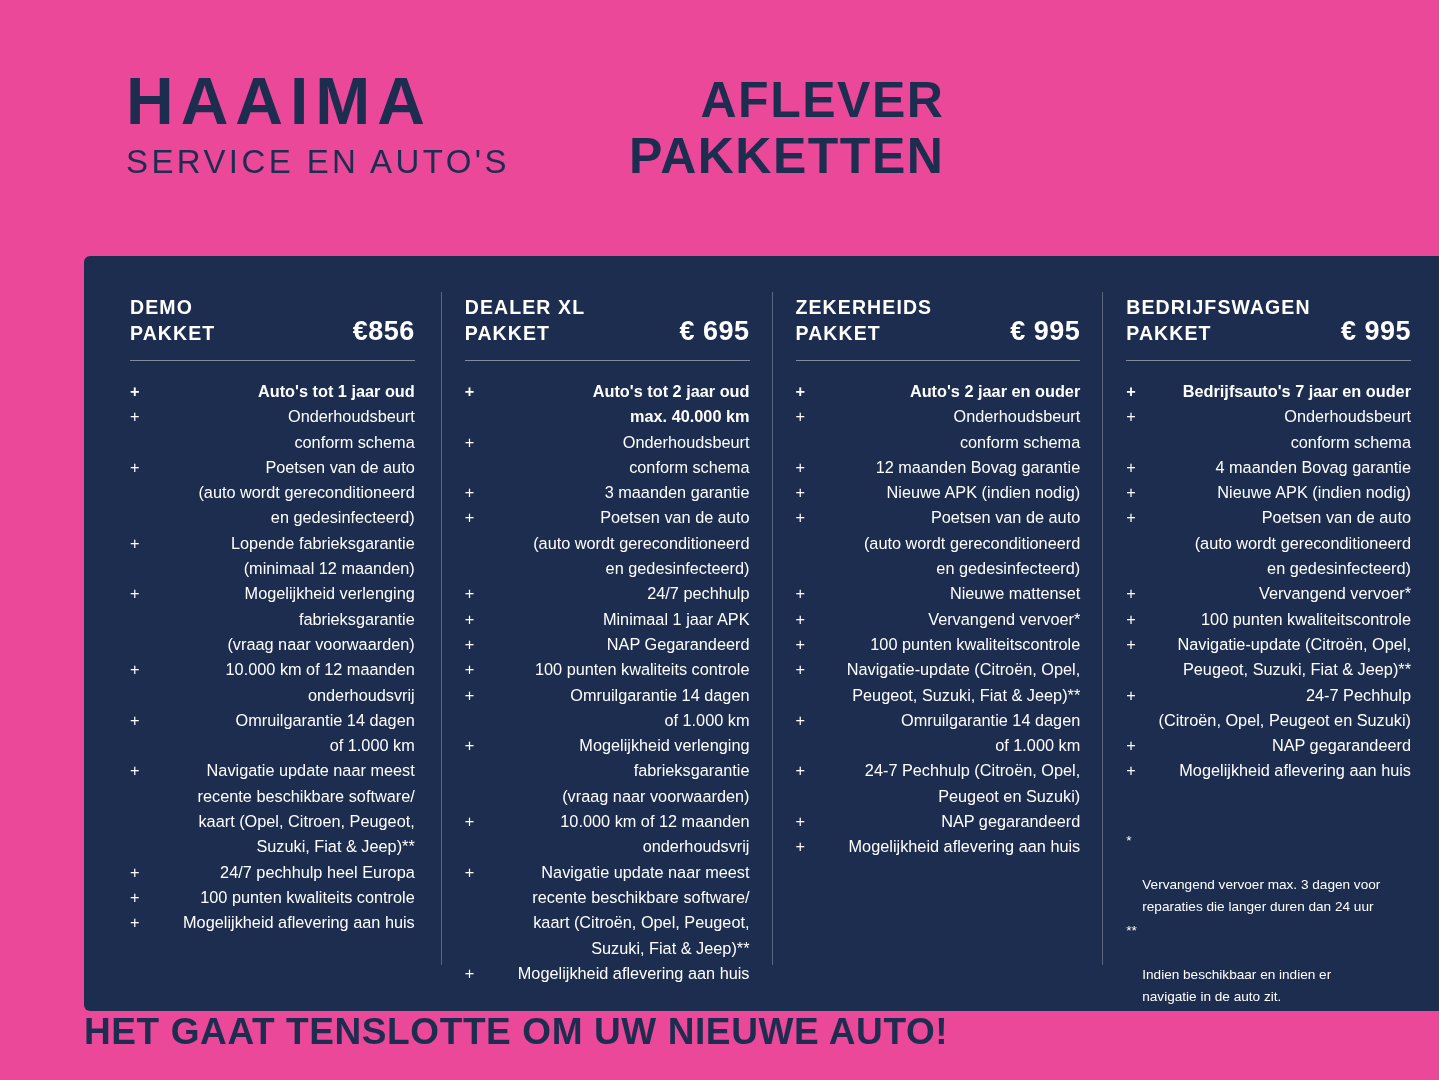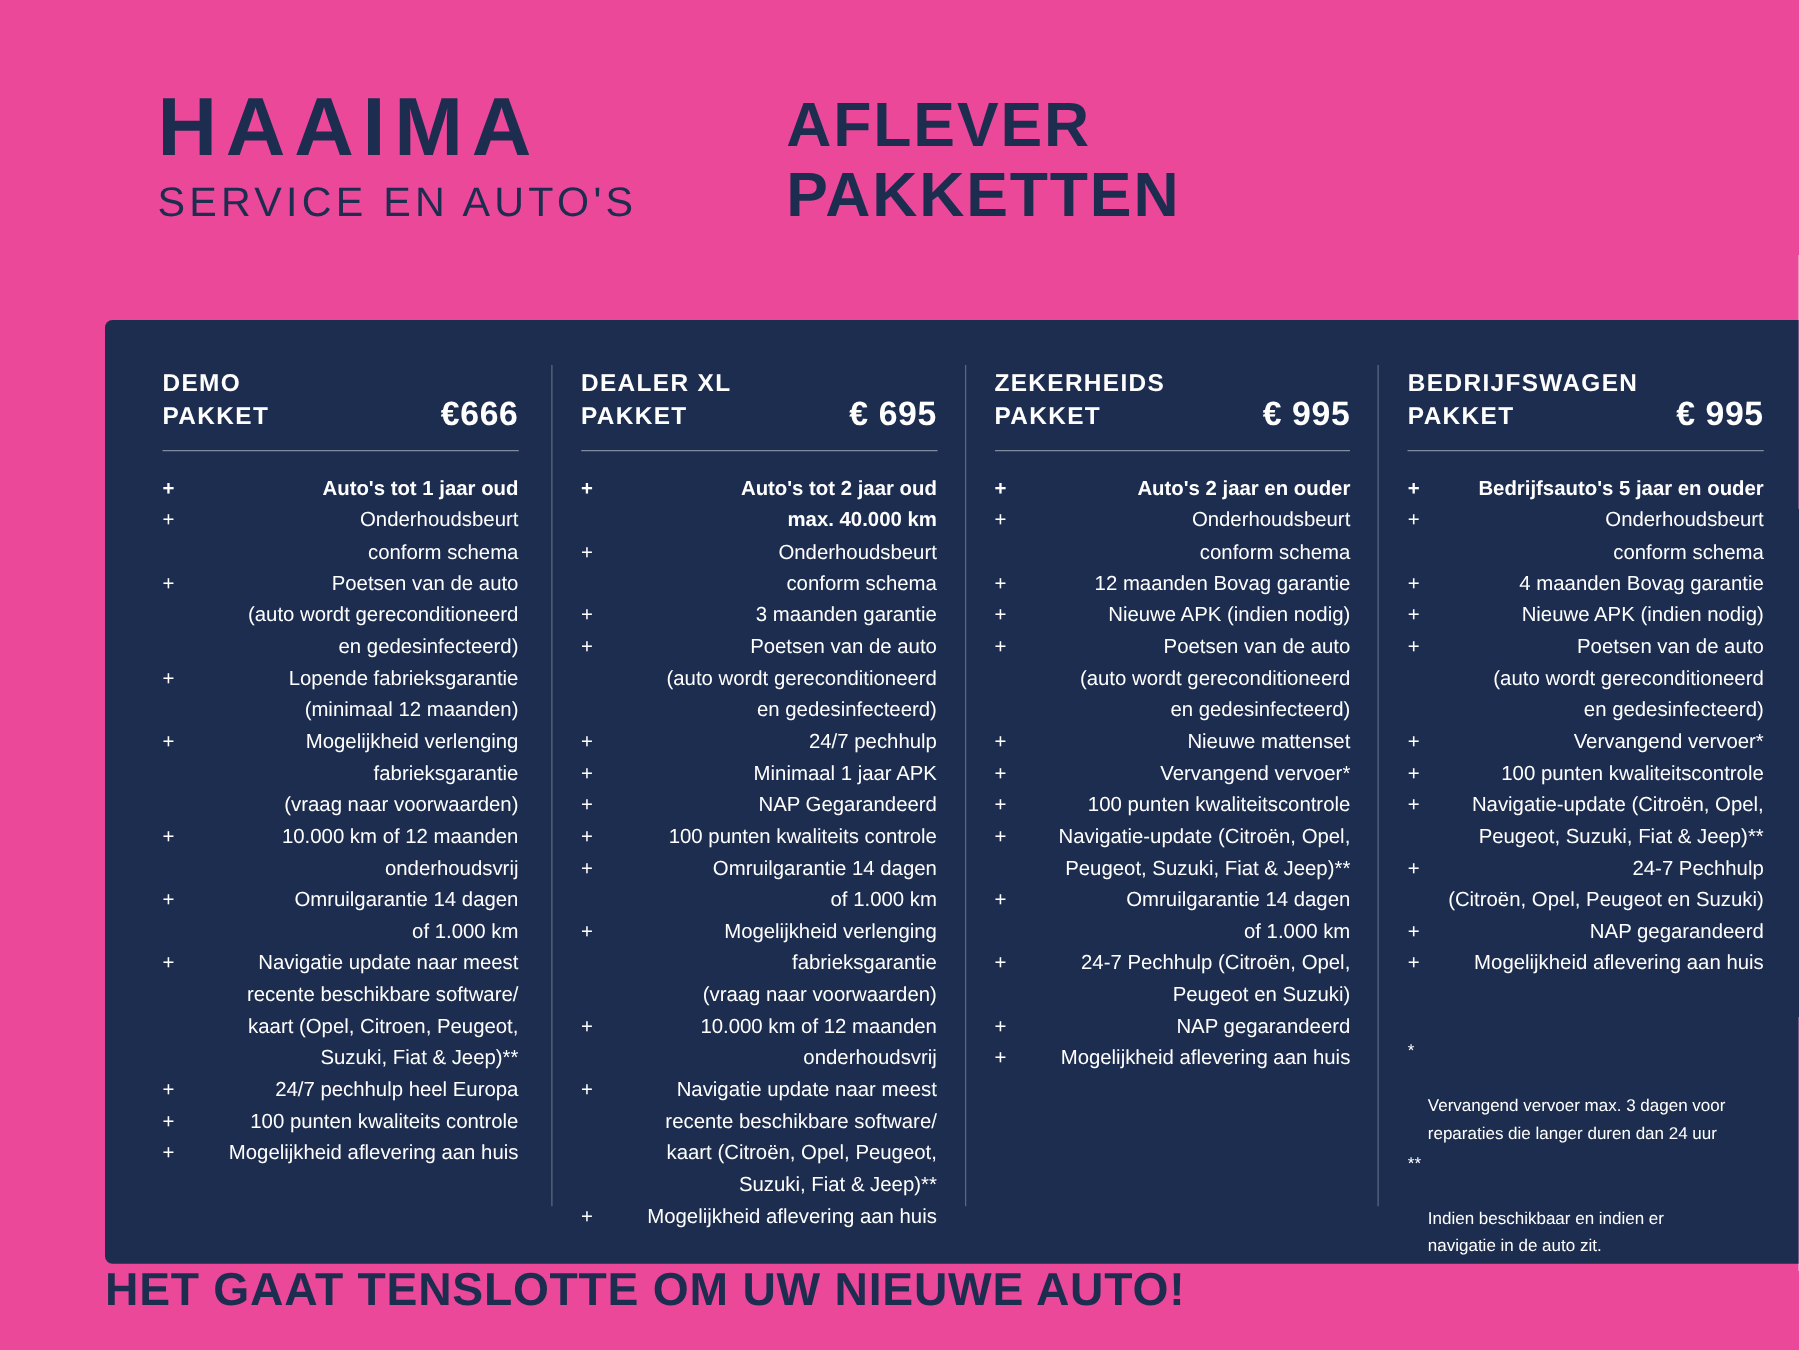--- a/index.html
+++ b/index.html
@@ -45,20 +45,21 @@
     margin-top: 10px;
     font-size: 33px;
     font-weight: 400;
     letter-spacing: 3.4px;
     line-height: 36px;
     color: #1d2d4f;
   }
   .title-block {
     margin-left: 33px;
     padding-top: 4px;
+    text-align: right;
   }
   .title-line {
     font-size: 50px;
     font-weight: 700;
     letter-spacing: 1.5px;
     line-height: 56px;
     color: #1d2d4f;
   }
 
   
@@ -197,21 +198,21 @@
       <div class="title-line">PAKKETTEN</div>
     </div>
   </div>
 
   <div class="panel">
 
     <div class="col">
       <div class="col-head">
         <div class="pkg-name">DEMO
 PAKKET</div>
-        <div class="pkg-price">€666</div>
+        <div class="pkg-price">€856</div>
       </div>
       <div class="rule"></div>
       <ul class="features">
         <li class="bold">Auto's tot 1 jaar oud</li>
         <li>Onderhoudsbeurt
 conform schema</li>
         <li>Poetsen van de auto
 (auto wordt gereconditioneerd
 en gedesinfecteerd)</li>
         <li>Lopende fabrieksgarantie
@@ -299,21 +300,21 @@
     </div>
 
     <div class="col">
       <div class="col-head">
         <div class="pkg-name">BEDRIJFSWAGEN
 PAKKET</div>
         <div class="pkg-price">€ 995</div>
       </div>
       <div class="rule"></div>
       <ul class="features">
-        <li class="bold">Bedrijfsauto's 5 jaar en ouder</li>
+        <li class="bold">Bedrijfsauto's 7 jaar en ouder</li>
         <li>Onderhoudsbeurt
 conform schema</li>
         <li>4 maanden Bovag garantie</li>
         <li>Nieuwe APK (indien nodig)</li>
         <li>Poetsen van de auto
 (auto wordt gereconditioneerd
 en gedesinfecteerd)</li>
         <li>Vervangend vervoer*</li>
         <li>100 punten kwaliteitscontrole</li>
         <li>Navigatie-update (Citroën, Opel,

